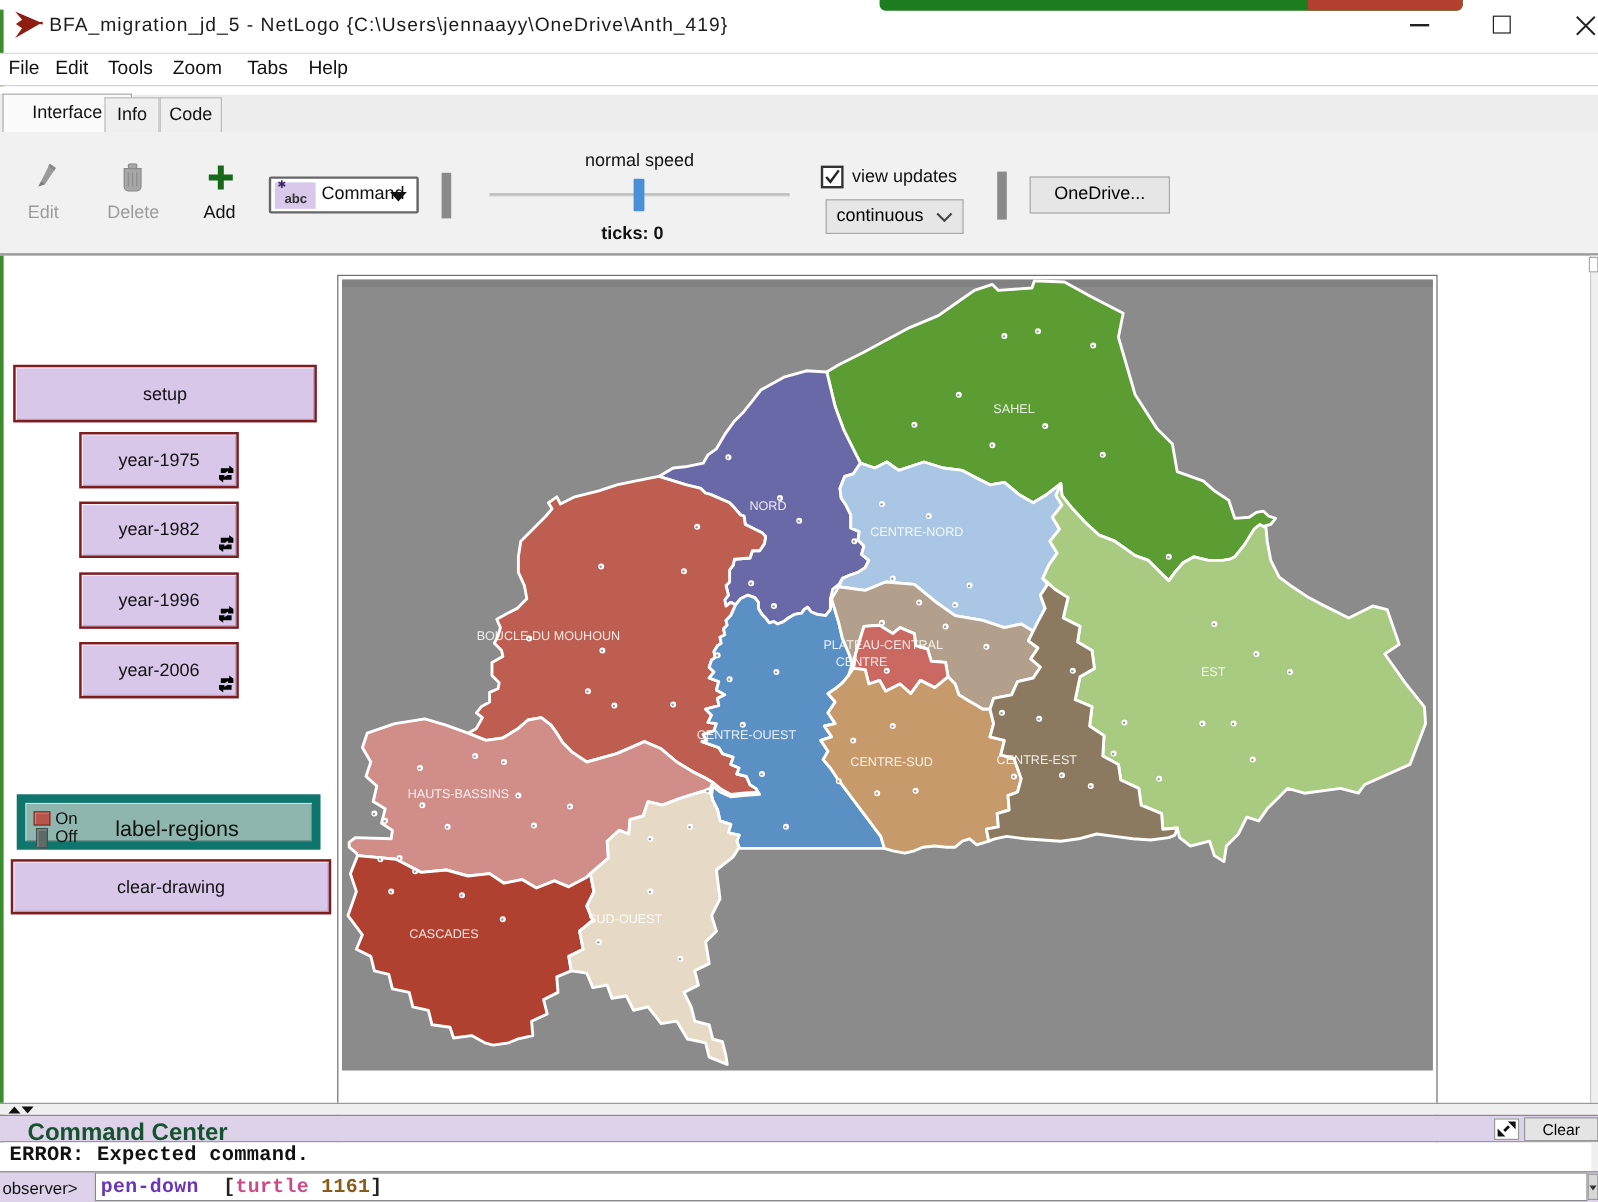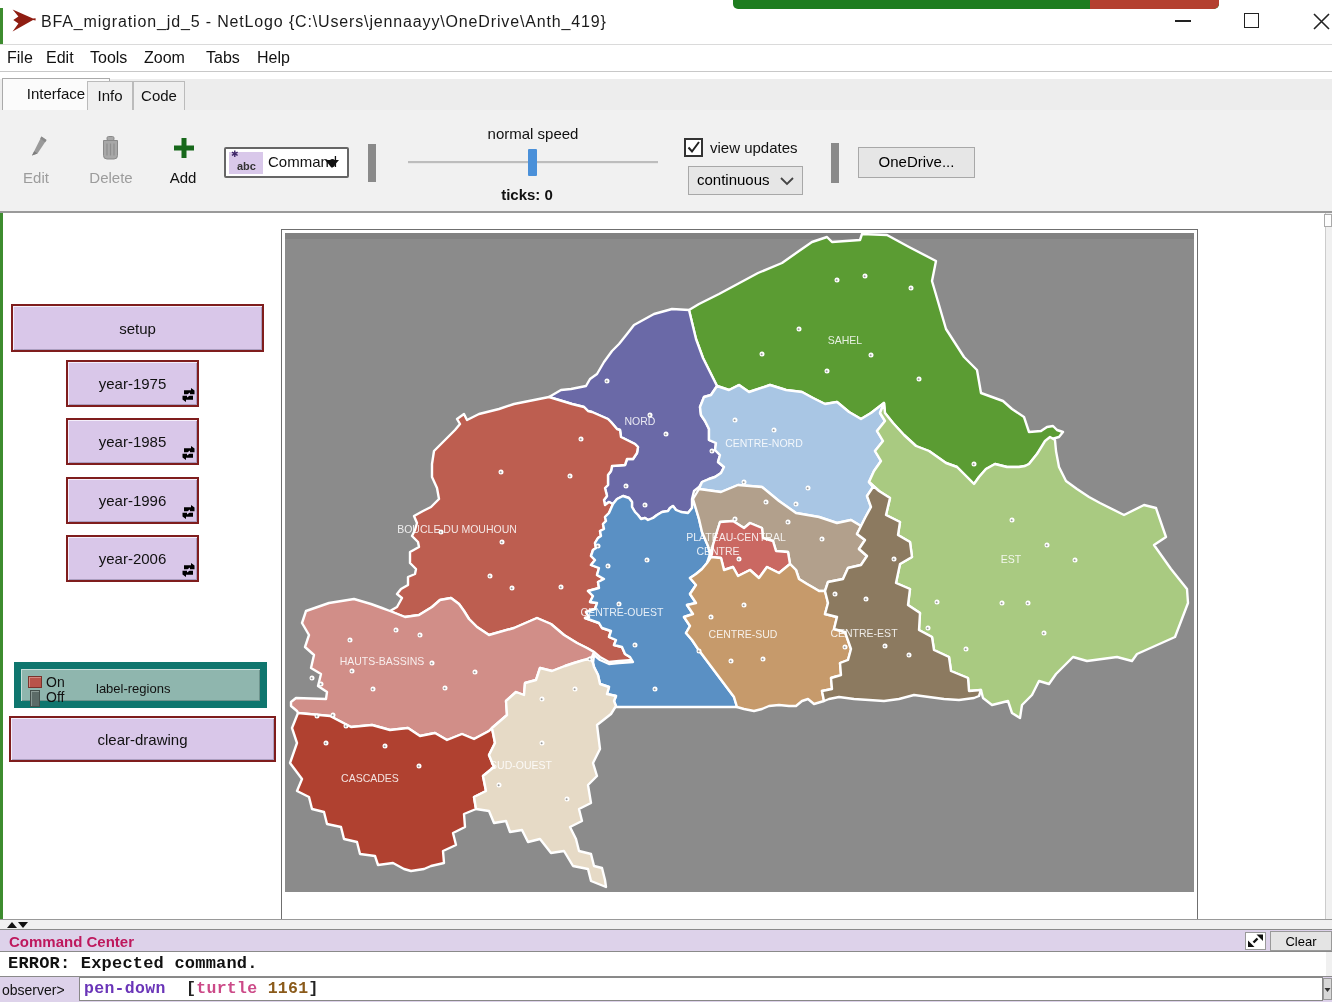--- a/index.html
+++ b/index.html
@@ -32,21 +32,21 @@
 .checkbox{left:684px;top:138px;width:19px;height:19px;background:#fff;border:2px solid #333}
 .combo2{left:688px;top:166px;width:115px;height:29px;background:#e6e6e6;border:1px solid #a8a8a8}
 .btn-settings{left:858px;top:147px;width:117px;height:31px;background:#e6e6e6;border:1px solid #a8a8a8;font-size:15px;text-align:center;padding-top:5px}
 .nlbtn{background:#d9c7e9;border:2px solid #7f1d1d;box-shadow:inset 1px 1px 0 #f4eefb,inset -1px -1px 0 #ab9ec0;text-align:center;font-size:15px;color:#111}
 .mapframe{left:281px;top:229px;width:917px;height:749px;border:1px solid #6f6f6f;background:#fff;padding:3px}
 .mapinner{position:relative;width:909px;height:659px;background:#8b8b8b}
 .scrollv{left:1325px;top:213px;width:7px;height:706px;background:#f0f0f0;border-left:1px solid #ccc}
 .scrollvbox{left:1324px;top:214px;width:8px;height:13px;background:#fdfdfd;border:1px solid #aaa}
 .arrowstrip{left:0;top:919px;width:1332px;height:10px;background:#f0f0f0;border-top:1px solid #999}
 .cchead{left:0;top:929px;width:1332px;height:23px;background:#ddd2ea;border-top:1px solid #8a8a8a;border-bottom:1px solid #8a8a8a}
-.cchead b{position:absolute;left:9px;top:3px;font-size:15px;color:#be185d}
+.cchead b{position:absolute;left:23px;top:3px;font-size:20px;color:#14532d}
 .ccexpand{position:absolute;left:1245px;top:2px;width:21px;height:18px;background:#fff;border:1px solid #999}
 .ccclear{position:absolute;left:1270px;top:1px;width:62px;height:20px;background:#e4e4e4;border:1px solid #999;font-size:13px;text-align:center;padding-top:2px}
 .ccerr{left:0;top:952px;width:1332px;height:25px;background:#fff;border-right:6px solid #f0f0f0}
 .ccerr span{position:absolute;left:8px;top:2px;font-family:"Liberation Mono",monospace;font-size:17px;letter-spacing:0.2px;font-weight:bold;color:#111}
 .ccobs{left:0;top:976px;width:1332px;height:26px;background:#ddd2ea;border-top:1px solid #8a8a8a}
 .ccobs .prompt{position:absolute;left:2px;top:5px;font-size:14px;color:#111}
 .ccobs .input{position:absolute;left:79px;top:0px;width:1244px;height:24px;background:#fff;border:1px solid #888}
 .ccobs .cmd{position:absolute;left:4px;top:1px;font-family:"Liberation Mono",monospace;font-size:16.5px;letter-spacing:0.3px;font-weight:bold}
 .ccobs .hist{position:absolute;left:1323px;top:1px;width:9px;height:22px;background:#d8d8d8;border:1px solid #999}
 </style></head>
@@ -121,21 +121,21 @@
     <span style="position:absolute;left:8px;top:4px;font-size:15px">continuous</span>
 <svg style="position:absolute;right:8px;top:9px" width="14" height="10" viewBox="0 0 14 10">
       <path d="M1 2 L7 8 L13 2" stroke="#444" stroke-width="1.8" fill="none"></path>
     </svg>
   </div>
 <div class="abs sep" style="left:831px;top:143px;width:8px;height:40px"></div>
 <div class="abs btn-settings">OneDrive...</div>
 
 <div class="abs nlbtn" style="left:11px;top:304px;width:253px;height:48px;padding-top:14px">setup</div>
 <div class="abs nlbtn" style="left:66px;top:360px;width:133px;height:47px;padding-top:13px">year-1975</div>
-<div class="abs nlbtn" style="left:66px;top:418px;width:133px;height:47px;padding-top:13px">year-1985</div>
+<div class="abs nlbtn" style="left:66px;top:418px;width:133px;height:47px;padding-top:13px">year-1982</div>
 <div class="abs nlbtn" style="left:66px;top:477px;width:133px;height:47px;padding-top:13px">year-1996</div>
 <div class="abs nlbtn" style="left:66px;top:535px;width:133px;height:47px;padding-top:13px">year-2006</div>
 <svg class="abs" style="left:182px;top:387px" width="13" height="16" viewBox="0 0 13 16">
     <path d="M2 3.2 L9 3.2 L9 1 L12.5 3.6 L12.5 7.2 L8 7.2 L8 5.6 L5.5 7.2 L2 7.2 Z" fill="#000"></path>
     <path d="M11 12.8 L4 12.8 L4 15 L0.5 12.4 L0.5 8.8 L5 8.8 L5 10.4 L7.5 8.8 L11 8.8 Z" fill="#000"></path>
   </svg>
 <svg class="abs" style="left:182px;top:445px" width="13" height="16" viewBox="0 0 13 16">
     <path d="M2 3.2 L9 3.2 L9 1 L12.5 3.6 L12.5 7.2 L8 7.2 L8 5.6 L5.5 7.2 L2 7.2 Z" fill="#000"></path>
     <path d="M11 12.8 L4 12.8 L4 15 L0.5 12.4 L0.5 8.8 L5 8.8 L5 10.4 L7.5 8.8 L11 8.8 Z" fill="#000"></path>
   </svg>
@@ -147,21 +147,21 @@
     <path d="M2 3.2 L9 3.2 L9 1 L12.5 3.6 L12.5 7.2 L8 7.2 L8 5.6 L5.5 7.2 L2 7.2 Z" fill="#000"></path>
     <path d="M11 12.8 L4 12.8 L4 15 L0.5 12.4 L0.5 8.8 L5 8.8 L5 10.4 L7.5 8.8 L11 8.8 Z" fill="#000"></path>
   </svg>
 <div class="abs" style="left:14px;top:662px;width:253px;height:46px;background:#8fb6ae;border:7px solid #0f766e;box-shadow:inset 1px 1px 0 #c9ded9,inset -1px -1px 0 #6e938c">
   <div style="position:absolute;left:6px;top:4px;width:17px;height:37px">
     <div style="position:absolute;left:1px;top:3px;width:14px;height:12px;background:#b8544a;border:1px solid #7a332c;box-shadow:inset 1px 1px 0 #d38a82"></div>
     <div style="position:absolute;left:3px;top:17px;width:10px;height:17px;background:#5c6b68;border:1px solid #44504d;box-shadow:inset 1px 1px 0 #8a9995"></div>
   </div>
   <div style="position:absolute;left:25px;top:5px;font-size:14px;color:#111">On</div>
   <div style="position:absolute;left:25px;top:20px;font-size:14px;color:#111">Off</div>
-  <div style="position:absolute;left:75px;top:12px;font-size:13px;color:#111">label-regions</div>
+  <div style="position:absolute;left:75px;top:12px;font-size:18px;color:#111">label-regions</div>
 </div>
 <div class="abs nlbtn" style="left:9px;top:716px;width:267px;height:46px;padding-top:13px">clear-drawing</div>
 
 <div class="abs mapframe">
     <div class="mapinner">
 <svg width="909" height="659" viewBox="286 234 909 659" style="position:absolute;left:0;top:0">
 <rect x="286" y="234" width="909" height="659" fill="#8b8b8b"></rect>
 <rect x="286" y="234" width="909" height="6" fill="#818181"></rect>
 <polygon points="690,311 700,305 720,295 759,274 783,264 800,252 813,243 828,238 833,243 861,241 863,235 888,236 910,248 937,262 933,282 940,306 947,330 965,358 978,371 982,394 1004,402 1013,410 1025,418 1030,433 1042,432 1048,428 1054,427 1058,431 1064,433 1060,438 1049,441 1038,455 1030,465 1026,467 1020,468 1008,468 996,465 987,470 980,478 975,485 968,478 958,468 947,464 930,452 917,447 905,436 894,424 886,414 885,404 872,414 862,420 850,413 838,403 826,405 814,399 803,393 787,391 771,386 750,393 740,386 730,391 718,387 712,375 704,359 697,340" fill="#5b9c33" stroke="#ffffff" stroke-width="2.4" stroke-linejoin="round"></polygon>
 <polygon points="635,326 655,315 673,310 690,311 697,340 704,359 712,375 718,387 712,396 705,398 701,408 702,416 706,422 710,430 710,441 717,444 716,451 721,456 719,463 725,468 722,474 716,478 710,480 703,483 700,488 695,492 693,500 693,509 689,514 682,513 677,511 674,507 671,509 669,512 663,513 658,516 654,519 649,521 646,519 642,520 639,516 636,513 633,508 633,503 630,499 624,497 618,500 614,505 610,503 606,506 605,501 608,497 606,489 609,486 609,476 612,472 613,467 626,466 628,460 634,460 638,454 639,448 636,445 628,441 622,438 621,431 618,430 612,423 609,420 593,413 589,412 585,408 573,405 550,398 562,391 572,390 587,387 591,380 598,375 605,363 613,352 620,345 628,335" fill="#6a69a7" stroke="#ffffff" stroke-width="2.4" stroke-linejoin="round"></polygon>

